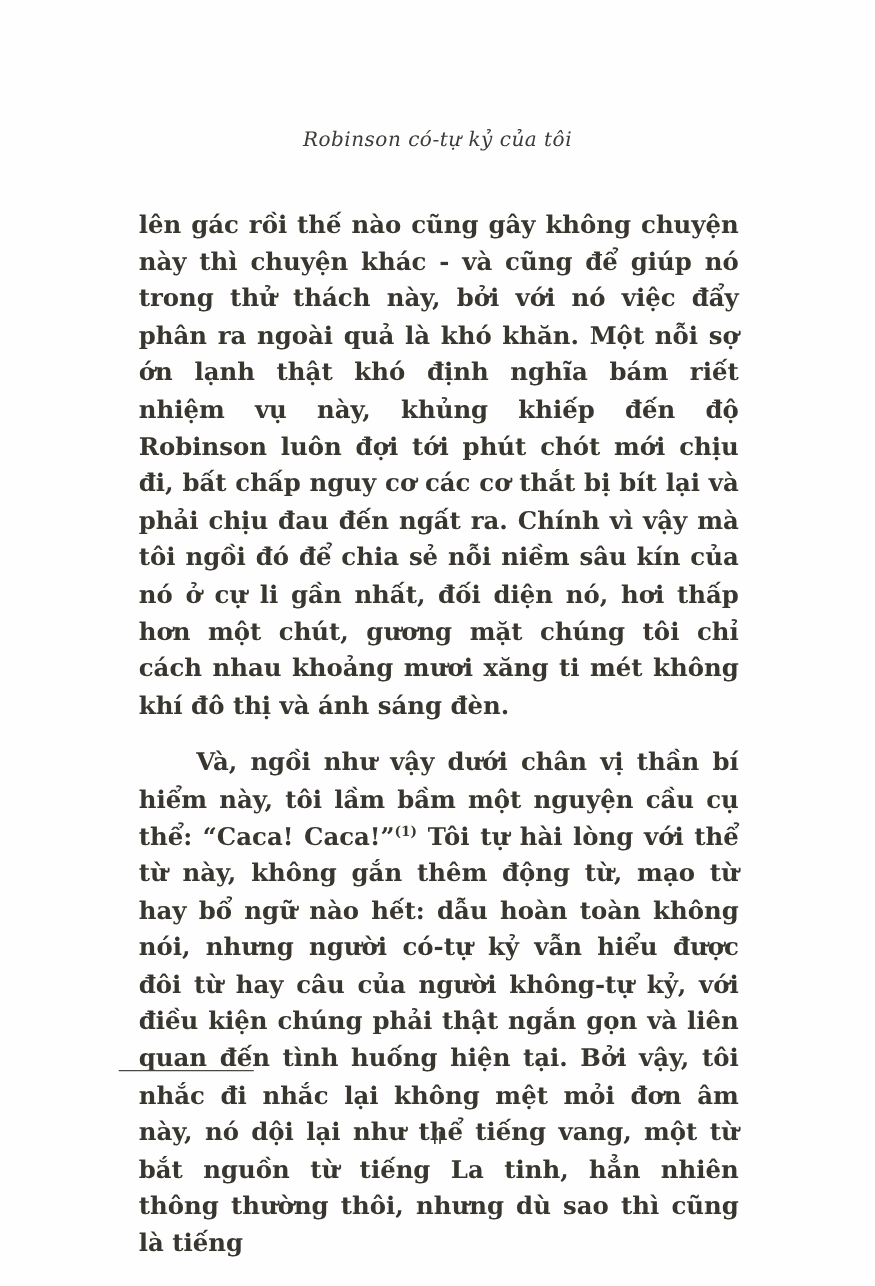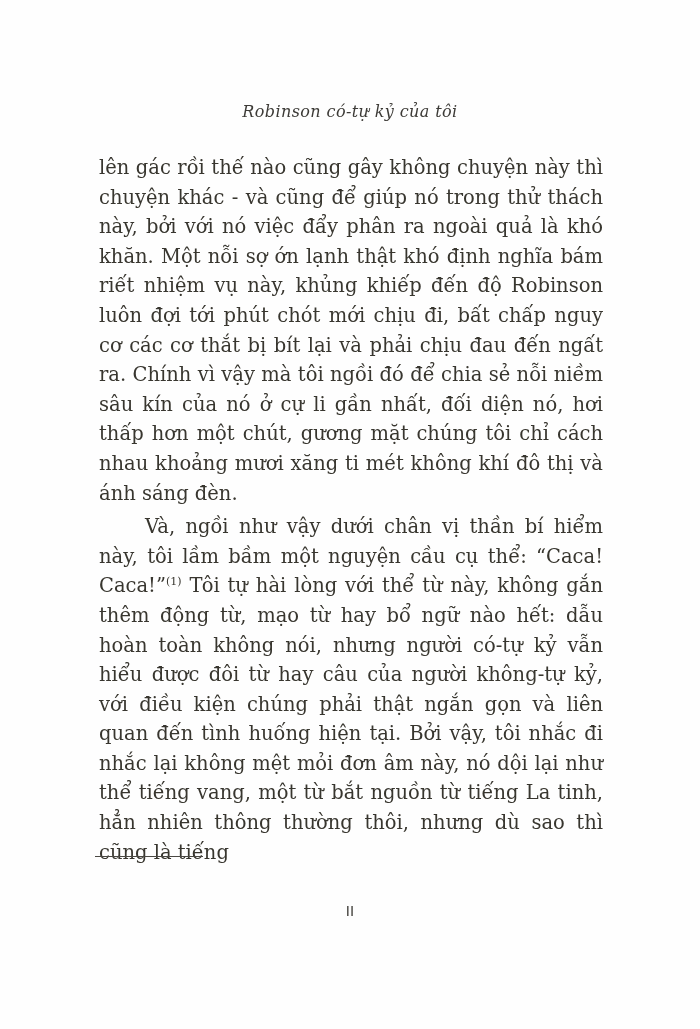--- a/index.html
+++ b/index.html
@@ -33,22 +33,23 @@
     position: absolute;
     top: 149px;
     left: 95px;
     width: 512px;
     font-size: 19.5px;
     line-height: 29.6px;
     text-align: justify;
     color: #38362f;
   }
   .body-text p {
-    margin: 4px;
+    margin: 16px;
     padding: 0;
+    font-weight: bold;
   }
   .body-text p.indented {
     text-indent: 46px;
   }
   .body-text sup {
     font-size: 11px;
     line-height: 0;
     vertical-align: super;
   }
   .footnote-rule {

